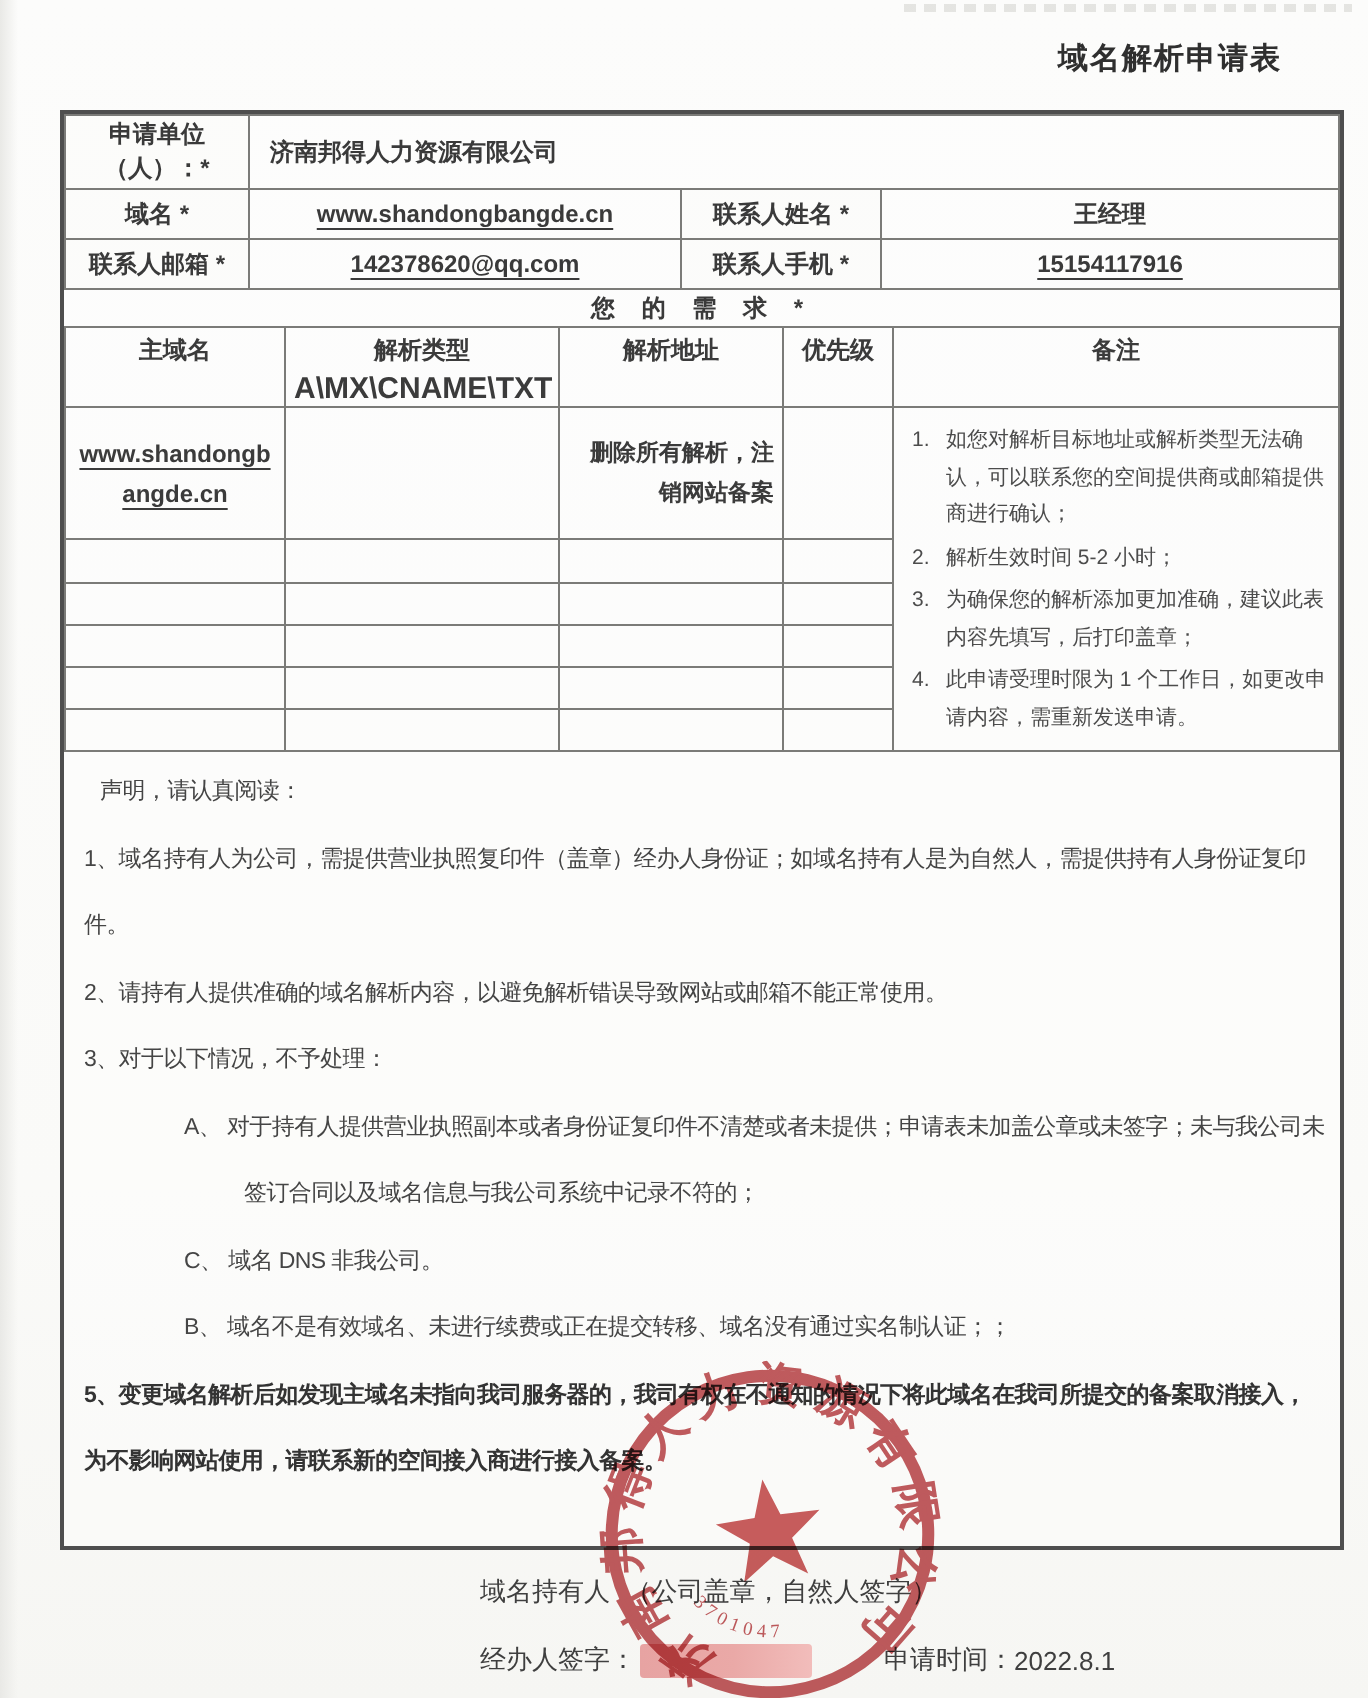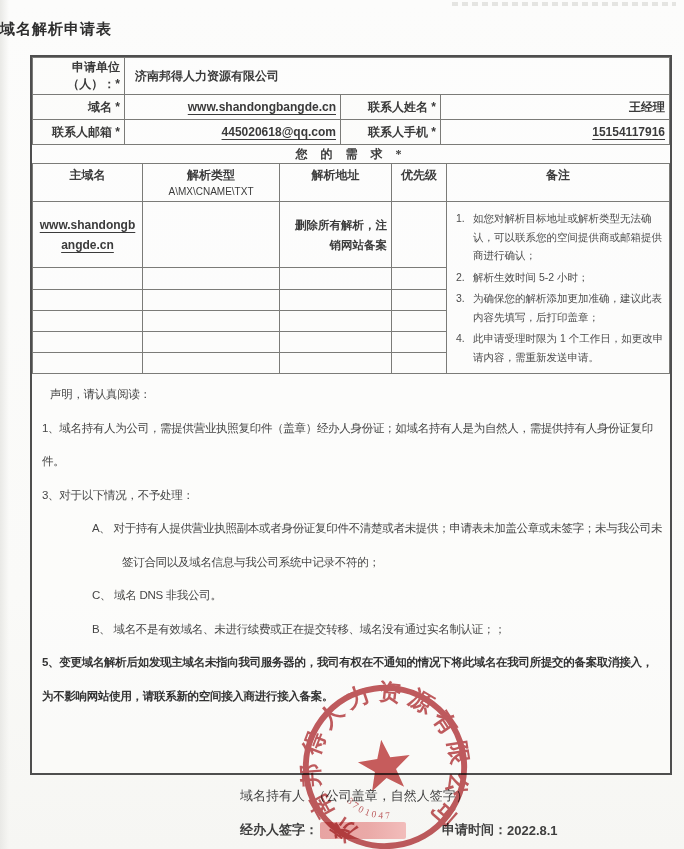--- a/index.html
+++ b/index.html
@@ -6,52 +6,52 @@
   body{
     width:684px;height:849px;position:relative;overflow:hidden;
     background:linear-gradient(180deg,#fcfcfb 0%,#fafaf8 70%,#f6f6f3 100%);
     font-family:"Liberation Sans","DejaVu Sans",sans-serif;
     color:#3b3b3b;
   }
   .edge-shade{position:absolute;left:0;top:0;bottom:0;width:9px;
     background:linear-gradient(90deg,#e9e9e6,rgba(255,255,255,0));}
   .scan-artifact{position:absolute;top:2px;left:452px;width:224px;height:4px;opacity:.65;
     background:repeating-linear-gradient(90deg,#d8d8d4 0 6px,rgba(255,255,255,0) 6px 10px);}
-  .title{position:absolute;top:20px;left:0;width:641px;text-align:left;
+  .title{position:absolute;top:20px;left:0;width:641px;text-align:right;
     font-size:15px;font-weight:bold;letter-spacing:1px;color:#2f2f2f;}
   .formbox{position:absolute;left:30px;top:55px;width:642px;height:720px;
     border:2px solid #4e4e4e;box-sizing:border-box;overflow:hidden;background:rgba(255,255,255,.35);}
   table{border-collapse:collapse;width:100%;table-layout:fixed;}
   td{border:1px solid #7b7b78;overflow:hidden;}
   
-  .info td{height:22px;font-size:12px;font-weight:bold;text-align:right;padding:1px 4px;color:#3a3a3a;}
+  .info td{height:22px;font-size:12px;font-weight:bold;text-align:center;padding:1px 4px;color:#3a3a3a;}
   .info td.lbl{background:rgba(250,250,248,.4);}
   .u{text-decoration:underline;text-underline-offset:3px;}
   
   .needs-title{height:18px;line-height:18px;text-align:center;font-size:12px;font-weight:bold;
-    letter-spacing:5px;color:#3a3a3a;font-family:Liberation Serif, serif;}
+    letter-spacing:5px;color:#3a3a3a;}
   .needs td{font-size:11.5px;text-align:center;vertical-align:middle;padding:0 4px;}
   .nh td{height:34px;font-weight:bold;font-size:12px;vertical-align:top;padding-top:3px;margin-top:20px;}
-  .nh .subhead{font-weight:normal;font-size:10px;margin-top:2px;letter-spacing:0;}
+  .nh .subhead{font-weight:bold;font-size:15px;margin-top:2px;letter-spacing:0;}
   .r1 td{height:62px;}
   .r1 .domain{font-weight:bold;font-size:12px;word-break:break-all;line-height:20px;}
   .r1 .addr{font-weight:bold;font-size:11.5px;line-height:20px;text-align:right;}
   .er td{height:19px;}
   td.remarks{text-align:left;vertical-align:top;padding:7px 5px 4px 9px;font-size:10.5px;color:#4c4c4c;}
   .ritem{margin:0 0 3px 0;padding-left:17px;line-height:18.5px;}
   .rnum{display:inline-block;width:17px;margin-left:-17px;}
   
   .decl{padding:4px 6px 8px 10px;font-size:11.5px;letter-spacing:-0.3px;color:#454545;}
   .decl p{margin:0;line-height:33.5px;}
   .decl .heading{padding-left:8px;}
   .decl .sub{padding-left:80px;text-indent:-30px;}
   .decl .b5{font-weight:bold;color:#333;}
   
   .holder-line{position:absolute;left:240px;top:787px;font-size:13px;color:#3f3f3f;font-family:Liberation Mono, monospace;}
-  .sign-row{position:absolute;left:240px;top:821px;font-size:13px;color:#3f3f3f;display:flex;align-items:center;font-weight:bold;}
+  .sign-row{position:absolute;left:240px;top:821px;font-size:13px;color:#3f3f3f;display:flex;align-items:center;}
   .redaction{display:inline-block;width:86px;height:17px;margin-left:2px;margin-right:36px;border-radius:2px;
     background:linear-gradient(90deg,#e7a3a2 0%,#eaa9a7 55%,#f2bdbb 100%);}
   
   .stampwrap{position:absolute;left:299px;top:681px;width:172px;height:172px;
     transform:rotate(-8deg);opacity:.82;mix-blend-mode:multiply;pointer-events:none;}
   .stampwrap svg{width:100%;height:100%;}
   .stampwrap text{fill:#b5383c;font-family:"Liberation Serif","DejaVu Serif",serif;}
   .rimtext{font-size:27px;font-weight:bold;letter-spacing:7px;}
   .serialtext{font-size:11px;letter-spacing:3px;}
 </style>
@@ -78,21 +78,21 @@
       <td colspan="3" style="text-align:left;padding-left:10px;">济南邦得人力资源有限公司</td>
     </tr>
     <tr>
       <td class="lbl">域名 *</td>
       <td class="u">www.shandongbangde.cn</td>
       <td class="lbl">联系人姓名 *</td>
       <td>王经理</td>
     </tr>
     <tr>
       <td class="lbl">联系人邮箱 *</td>
-      <td class="u">445020618@qq.com</td>
+      <td class="u">142378620@qq.com</td>
       <td class="lbl">联系人手机 *</td>
       <td class="u">15154117916</td>
     </tr>
   </tbody>
     </table>
 
   <div class="needs-title">您 的 需 求 *</div>
 
   <table class="needs">
     <colgroup>
@@ -154,20 +154,21 @@
           <td></td>
           <td></td>
           <td></td>
         </tr>
   </tbody>
     </table>
 
   <div class="decl">
     <p class="heading">声明，请认真阅读：</p>
     <p>1、域名持有人为公司，需提供营业执照复印件（盖章）经办人身份证；如域名持有人是为自然人，需提供持有人身份证复印件。</p>
+    <p>2、请持有人提供准确的域名解析内容，以避免解析错误导致网站或邮箱不能正常使用。</p>
     <p>3、对于以下情况，不予处理：</p>
     <p class="sub">A、 对于持有人提供营业执照副本或者身份证复印件不清楚或者未提供；申请表未加盖公章或未签字；未与我公司未签订合同以及域名信息与我公司系统中记录不符的；</p>
     <p class="sub">C、 域名 DNS 非我公司。</p>
     <p class="sub">B、 域名不是有效域名、未进行续费或正在提交转移、域名没有通过实名制认证；；</p>
     <p class="b5">5、变更域名解析后如发现主域名未指向我司服务器的，我司有权在不通知的情况下将此域名在我司所提交的备案取消接入，为不影响网站使用，请联系新的空间接入商进行接入备案。</p>
 
   </div>
 </div>
 
 <div class="holder-line">域名持有人 （公司盖章，自然人签字）</div>

